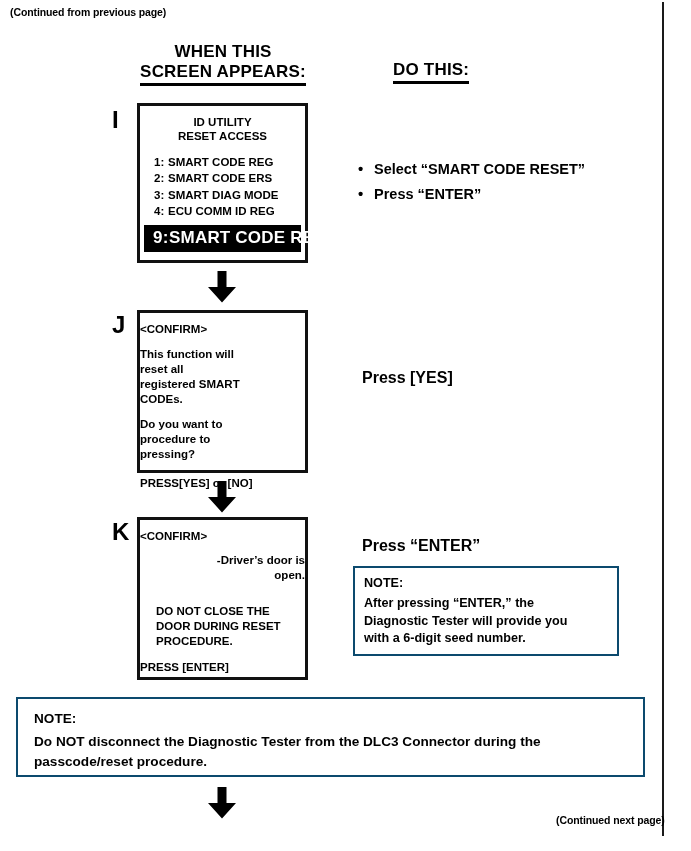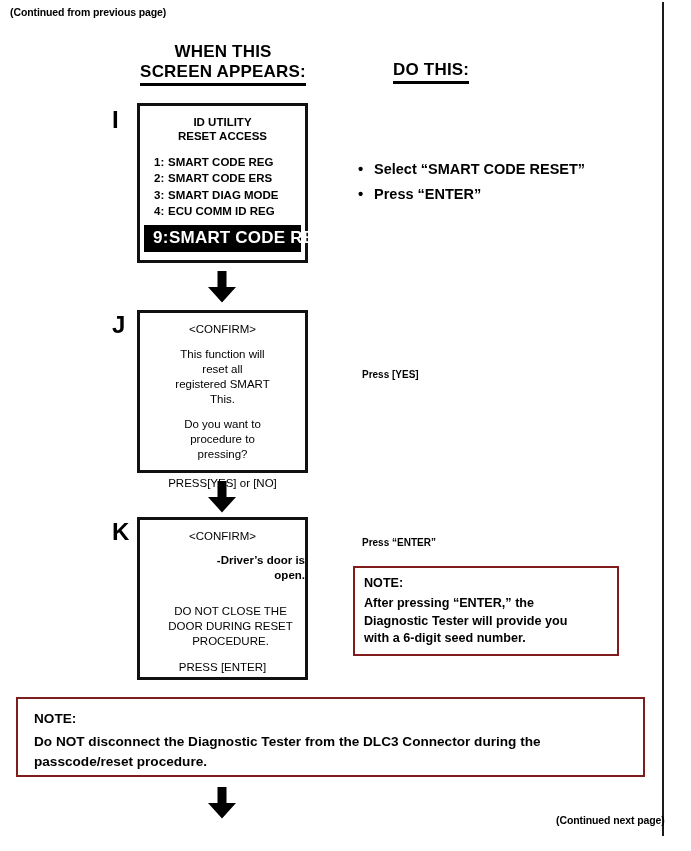--- a/index.html
+++ b/index.html
@@ -128,23 +128,22 @@
     font-size: 17px;
     font-weight: bold;
     padding: 3px 0 3px 9px;
     letter-spacing: 0.2px;
     white-space: nowrap;
   }
   .menu-highlight .menu-num { width: 16px; color: #ffffff; }
 
   
   .scr-line {
-    text-align: center;
-    font-size: 11.5px;
-    font-weight: normal;
+    font-size: 11.5px;
+    font-weight: bold;
     line-height: 1.30;
   }
   .scr-block { margin-top: 10px; }
   .scr-left {
     text-align: right;
     padding-left: 18px;
     font-size: 11.5px;
     font-weight: bold;
     line-height: 1.30;
   }
@@ -170,30 +169,30 @@
     white-space: nowrap;
   }
   .bullets .b::before {
     content: "\2022";
     position: absolute;
     left: 0;
     top: -1px;
     font-size: 15px;
   }
   .instr {
-    font-size: 10px;
+    font-size: 16px;
     font-weight: bold;
     white-space: nowrap;
   }
   .instr-j { left: 362px; top: 369px; }
   .instr-k { left: 362px; top: 537px; }
 
   
   .note-box {
-    border: 2px solid #7f1d1d;
+    border: 2px solid #0c4a6e;
     background: #ffffff;
     box-sizing: border-box;
   }
   .note-k {
     left: 353px;
     top: 566px;
     width: 266px;
     height: 90px;
     padding: 7px 0 0 9px;
   }
@@ -277,21 +276,21 @@
 
   <div class="abs step-letter" style="left:112px; top:311px;">J</div>
 
   <div class="abs screen" style="top:310px; height:163px;">
     <div class="screen-inner">
       <div class="scr-line" style="margin-top:9px;">&lt;CONFIRM&gt;</div>
       <div class="scr-block">
         <div class="scr-line">This function will</div>
         <div class="scr-line">reset all</div>
         <div class="scr-line">registered SMART</div>
-        <div class="scr-line">This.</div>
+        <div class="scr-line">CODEs.</div>
       </div>
       <div class="scr-block">
         <div class="scr-line">Do you want to</div>
         <div class="scr-line">procedure to</div>
         <div class="scr-line">pressing?</div>
       </div>
       <div class="scr-line" style="margin-top:14px;">PRESS[YES] or [NO]</div>
     </div>
   </div>
 

